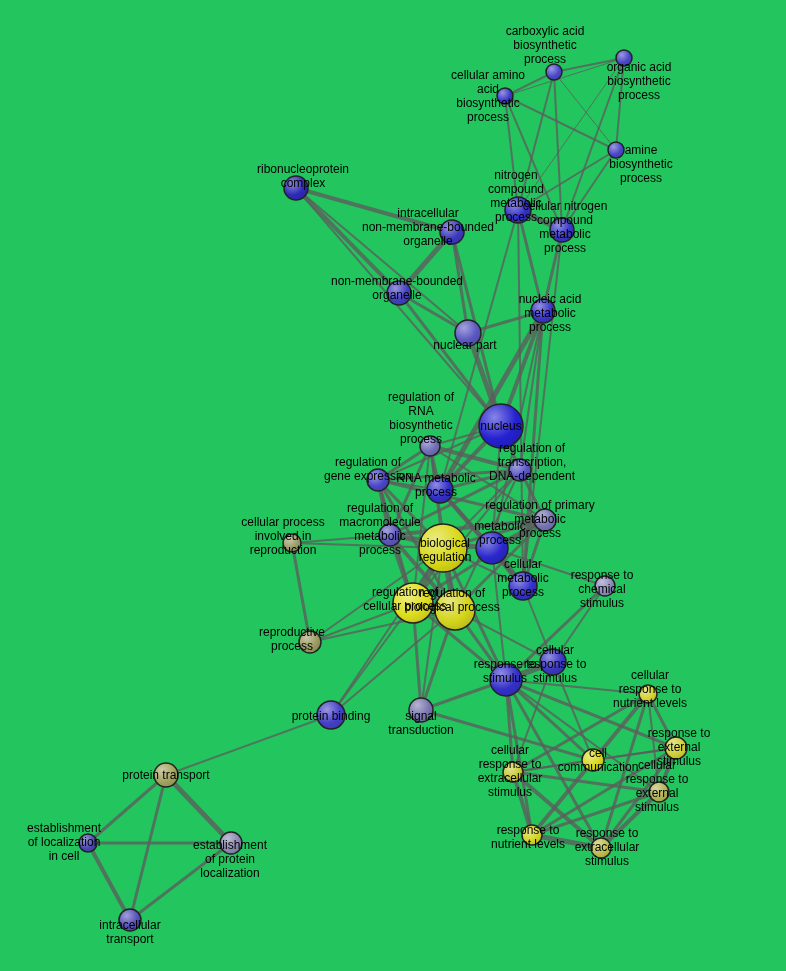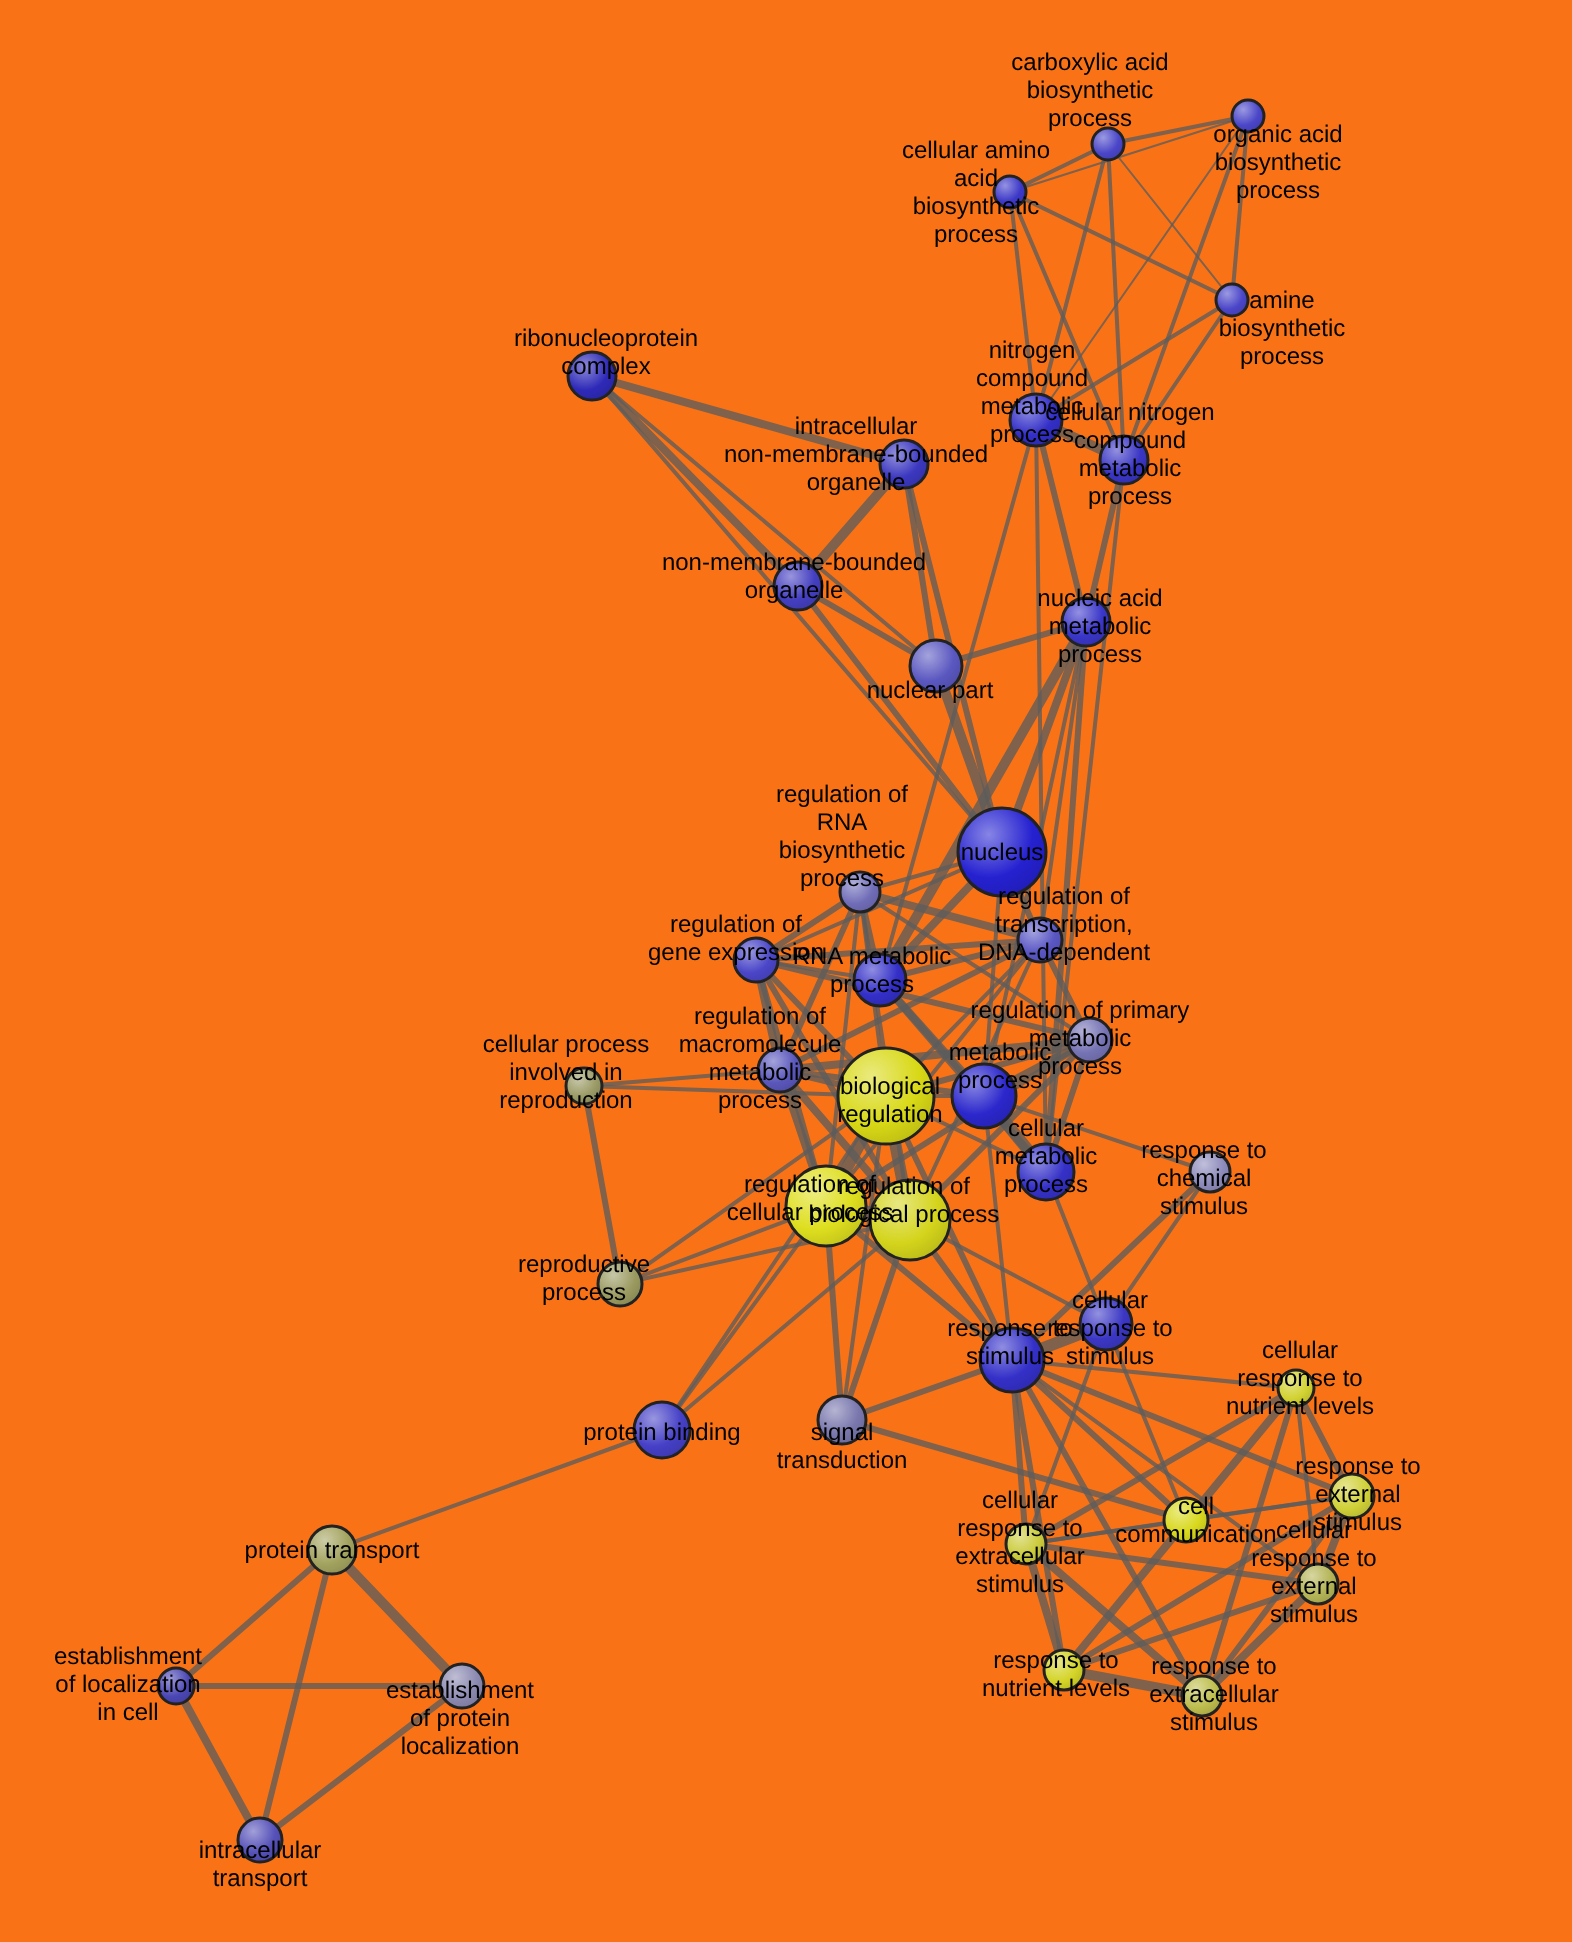--- a/index.html
+++ b/index.html
@@ -1,20 +1,20 @@
 <!DOCTYPE html>
 <html><head>
 <meta charset="utf-8">
 <style>
   html, body { margin: 0; padding: 0; background: #ffffff; }
   .frame {
     position: relative;
     width: 786px;
     height: 971px;
-    background: #f97316;
+    background: #22c55e;
     overflow: hidden;
     font-family: "Liberation Sans", sans-serif;
   }
   svg { display: block; }
   svg text {
     font-family: "Liberation Sans", sans-serif;
     font-size: 12px;
     fill: #000000;
     text-anchor: middle;
     pointer-events: none;

